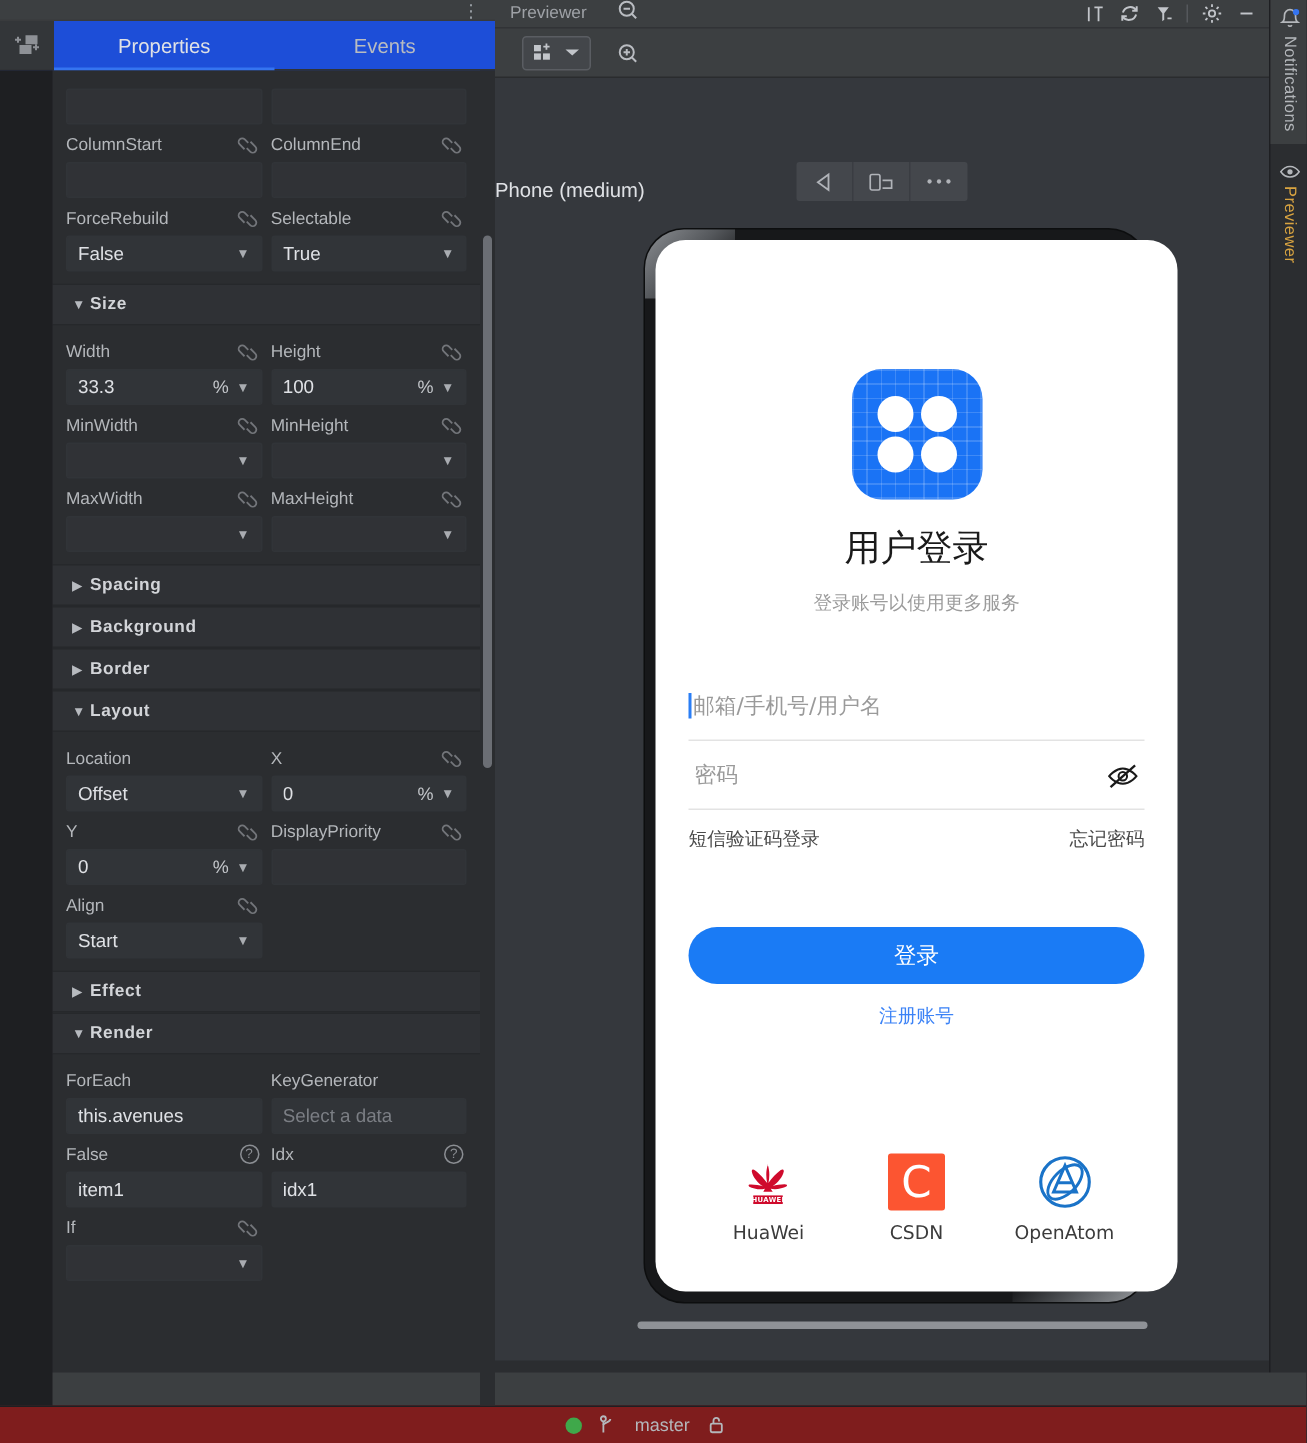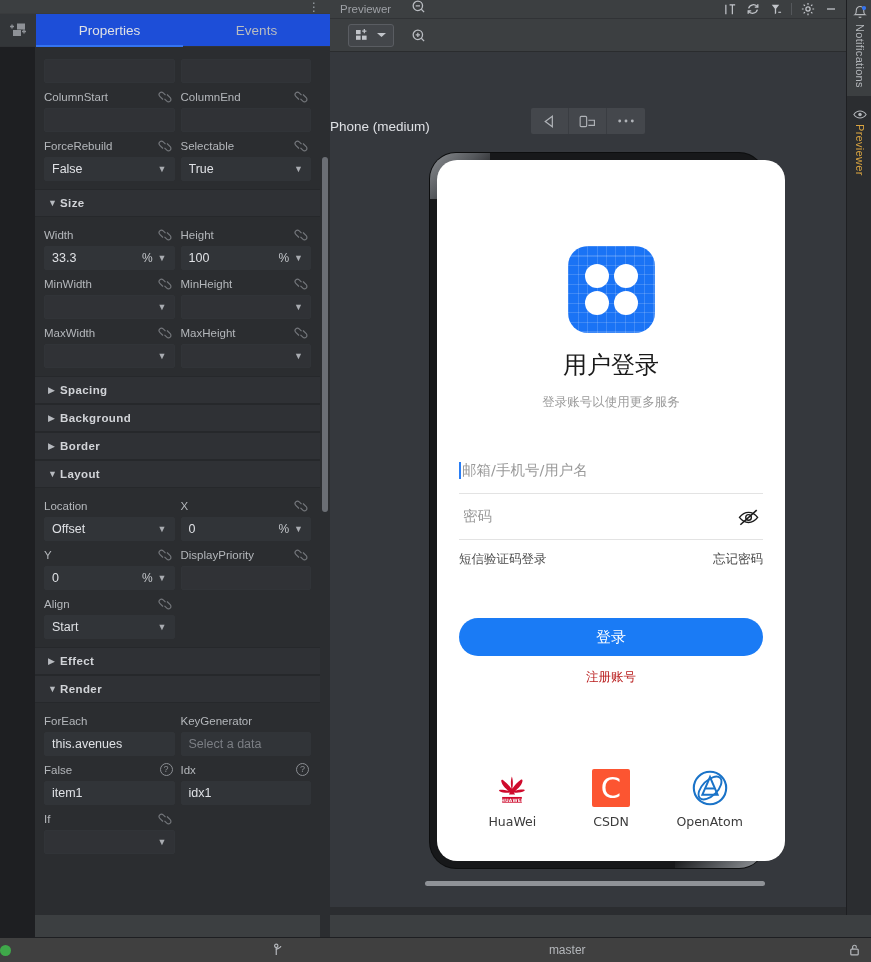--- a/index.html
+++ b/index.html
@@ -208,21 +208,21 @@
     font-size: 12.5px; color: #4a4a4a;
     font-family: "DejaVu Sans", "Liberation Sans", sans-serif;
   }
   .login-btn {
     margin: 50px 22px 0; height: 38px; background: #1a7bf5; border-radius: 19px;
     display: flex; align-items: center; justify-content: center;
     color: #fff; font-size: 15px;
     font-family: "DejaVu Sans", "Liberation Sans", sans-serif;
   }
   .register {
-    text-align: center; margin-top: 13px; font-size: 12.5px; color: #b91c1c;
+    text-align: center; margin-top: 13px; font-size: 12.5px; color: #3b82f6;
     font-family: "DejaVu Sans", "Liberation Sans", sans-serif;
   }
   .brand-row {
     position: absolute; left: 0; bottom: 32px; width: 100%;
     display: flex; justify-content: space-around; padding: 0 26px;
   }
   .brand { display: flex; flex-direction: column; align-items: center; width: 74px; }
   .brand .glyph { height: 42px; display: flex; align-items: center; justify-content: center; }
   .brand .bname {
     margin-top: 5px; font-size: 12.5px; color: #3b3b3b;
@@ -251,22 +251,22 @@
   .rail-item .vtxt {
     writing-mode: vertical-rl; margin-top: 4px; letter-spacing: .3px; white-space: nowrap;
   }
   .rail-item.notif { background: #3c3f41; padding-bottom: 8px; }
   .rail-item.prev .vtxt { color: #d9a441; }
   .rail-sep { height: 8px; }
 
   
   #status-bar {
     position: absolute; left: 0; bottom: 0; width: 871px; height: 25px;
-    background: #404040; border-top: 1px solid #1e1f22;
-    display: flex; align-items: center; justify-content: space-between;
+    background: #7f1d1d; border-top: 1px solid #1e1f22;
+    display: flex; align-items: center; justify-content: center;
     padding-right: 10px; gap: 11px;
   }
   .green-dot { width: 11px; height: 11px; border-radius: 50%; background: #3fa84a; }
   .branch-txt { font-size: 12px; color: #b4b7bb; }
   .band {
     position: absolute; left: 0; bottom: 25px; width: 871px; height: 22px;
     background: #3c3f41;
   }
   svg { display: block; }
 </style>

